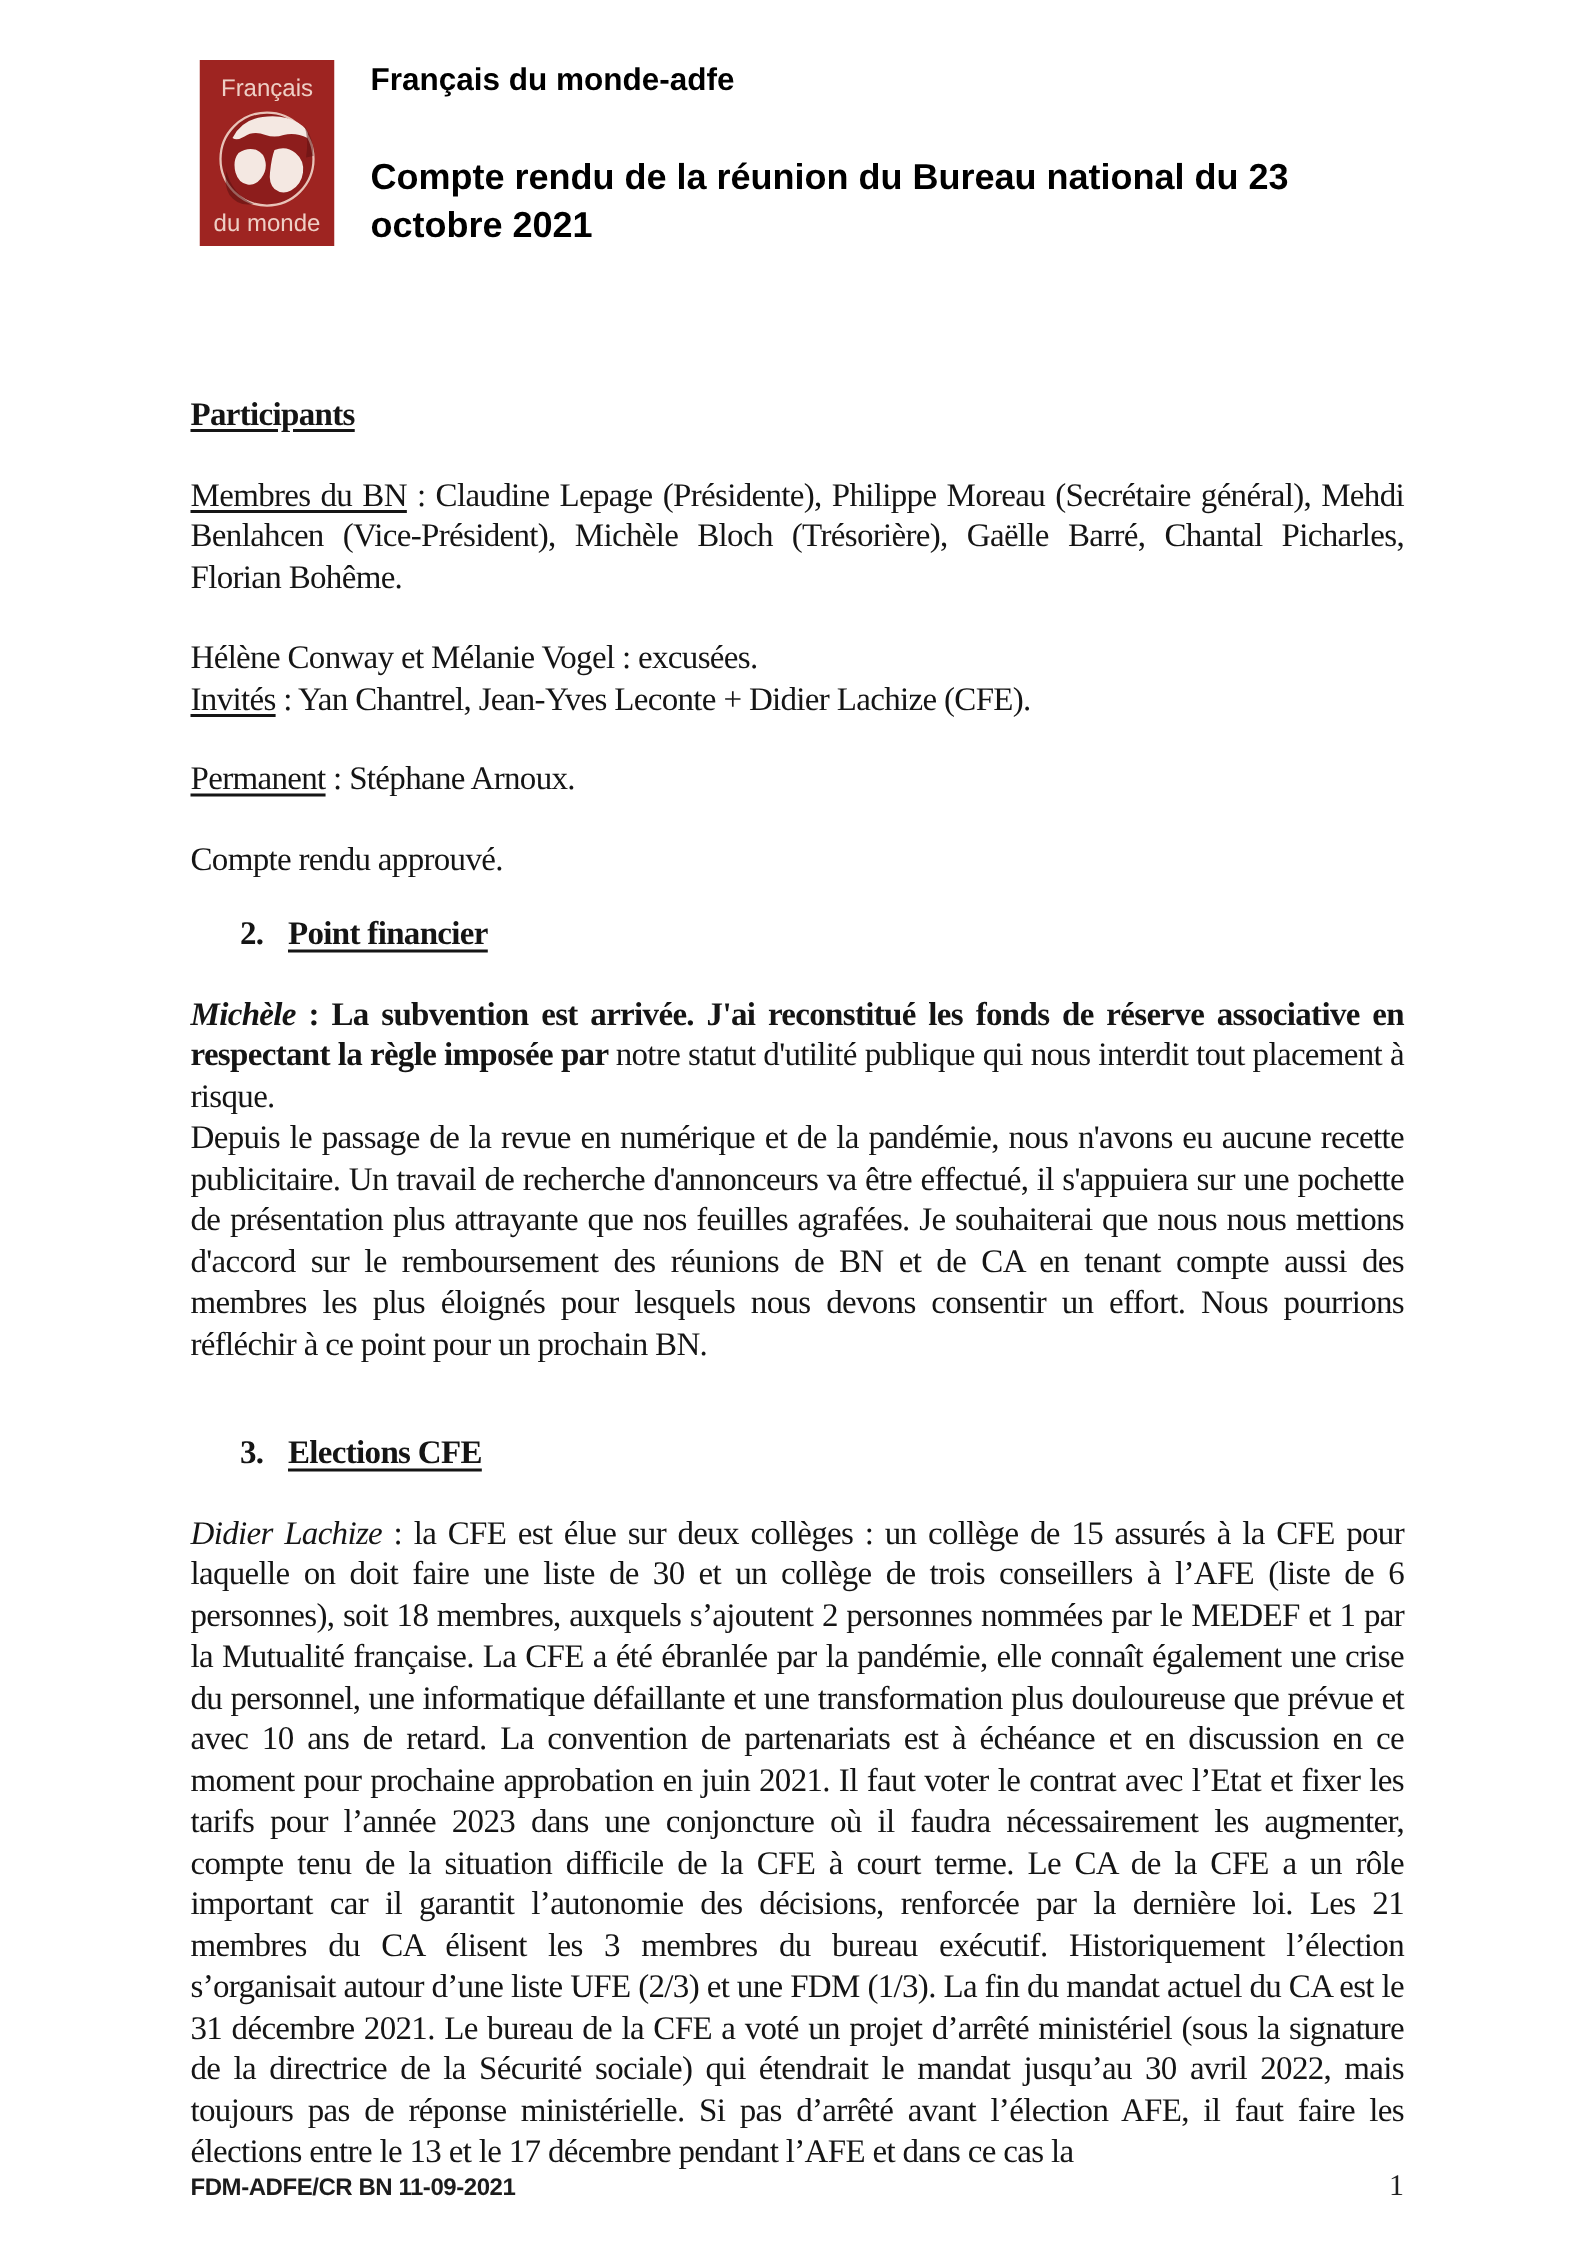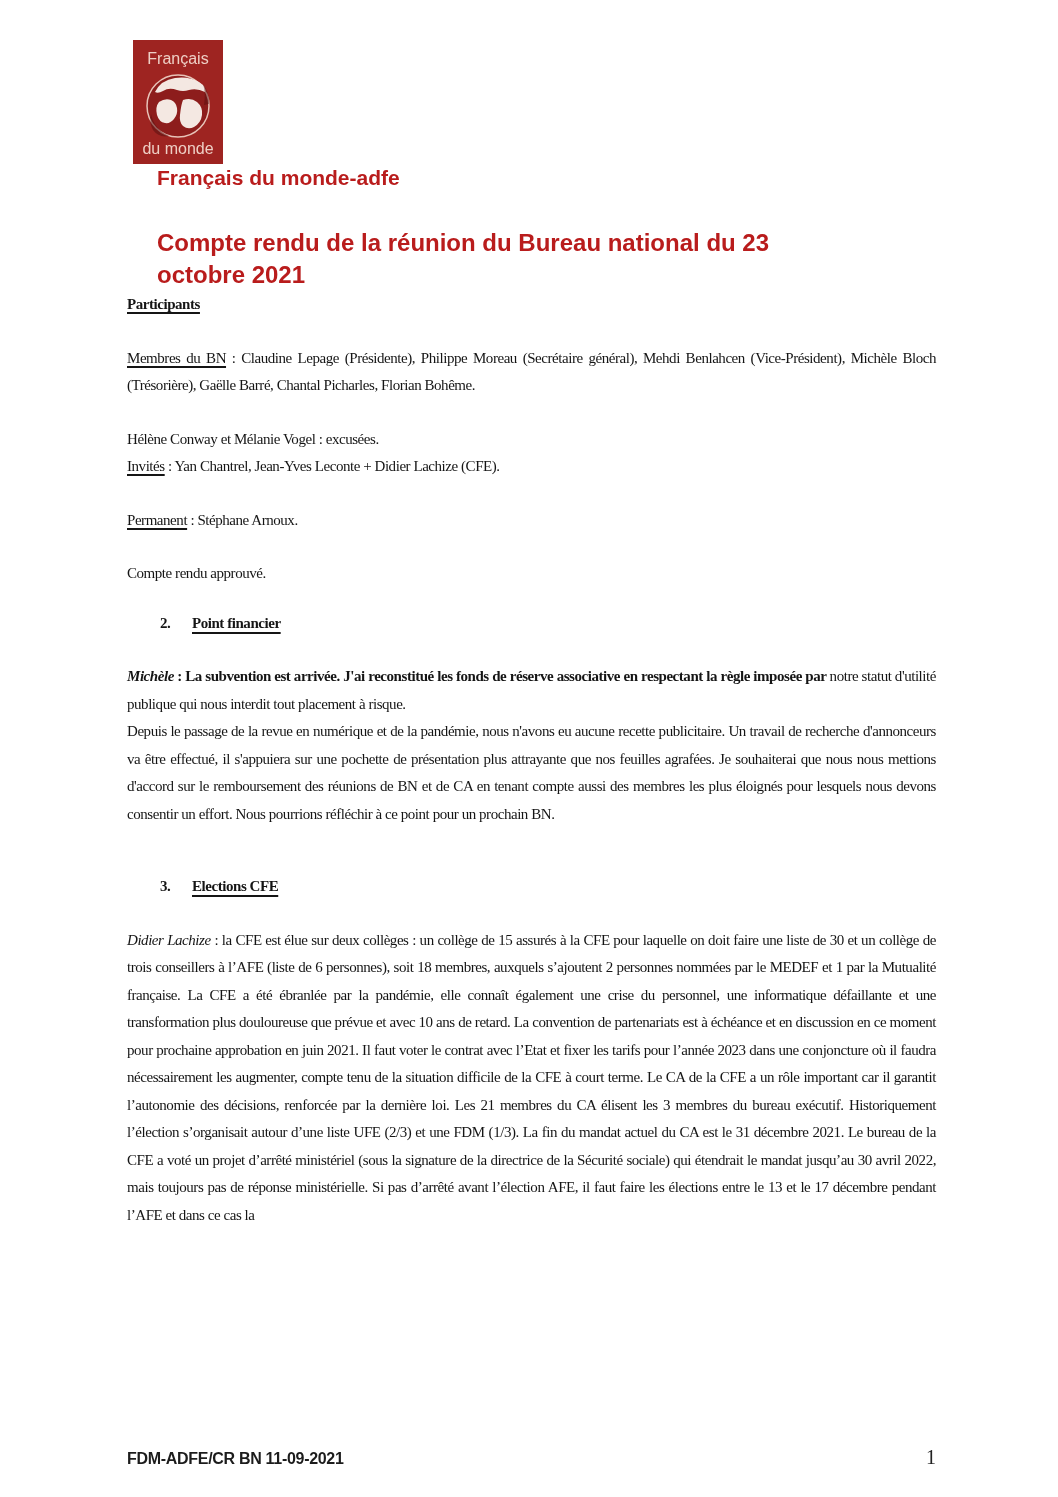--- a/index.html
+++ b/index.html
@@ -7,32 +7,33 @@
     position:relative;
     width:1058px; height:1497px;
     background:#ffffff;
     box-sizing:border-box;
     padding:40px 122px 0 127px;
     overflow:hidden;
     font-family:"Liberation Serif", serif;
     color:#151515;
   }
   
-  .doc-header { display:flex; align-items:flex-start; margin-left:6px;flex-direction:column; }
+  .doc-header { display:flex; align-items:flex-start; margin-left:6px; }
   .logo { width:90px; height:124px; flex:none; display:block; }
   .header-titles {
     margin-left:24px; margin-top:2px;
     font-family:"Liberation Sans", sans-serif;
-    font-weight:bold; color:#b91c1c;
+    font-weight:bold; color:#000000;
   }
   .org-title { font-size:21px; line-height:24px; }
   .doc-title { margin-top:37px; font-size:24px; line-height:32px; max-width:672px; }
   
   .content {
-    font-size:15px;
+    margin-top:95px;
+    font-size:22px;
     letter-spacing:-0.45px;
     line-height:27.5px;
     text-align:justify;
   }
   .u  { text-decoration:underline; text-decoration-thickness:1.5px; text-underline-offset:3px; }
   .b  { font-weight:bold; }
   .i  { font-style:italic; }
   .h-participants { font-weight:bold; margin-bottom:26px; }
   .para-membres  { margin-bottom:26px; }
   .para-invites  { margin-bottom:26px; }

